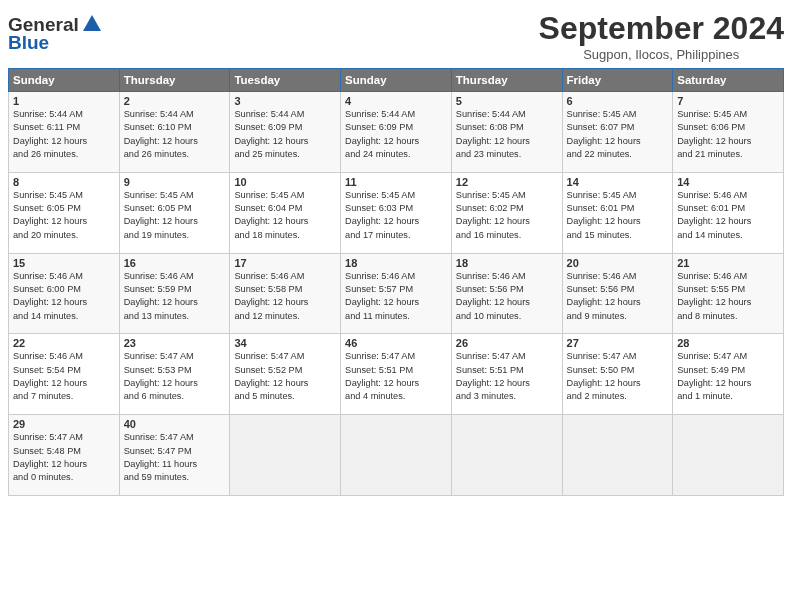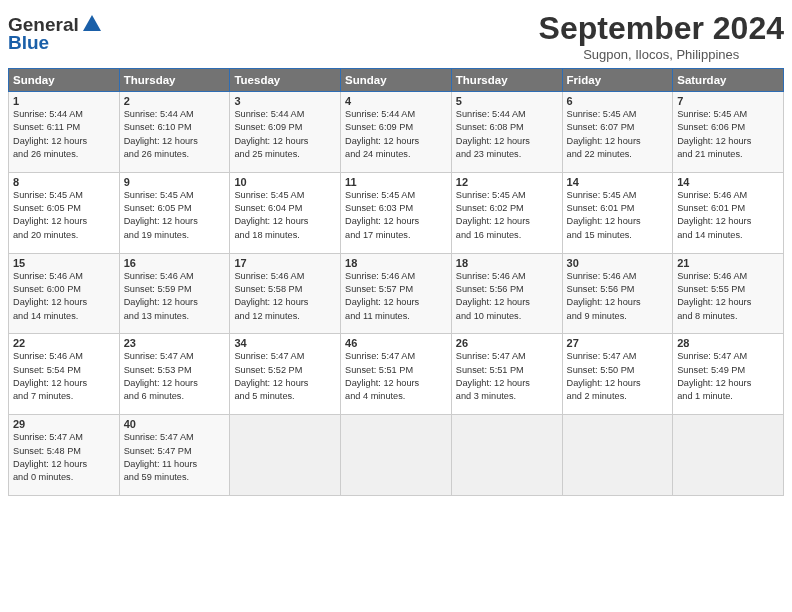--- a/index.html
+++ b/index.html
@@ -192,21 +192,21 @@
           </td>
           <td>
             <span class="day-num">18</span>
             <div class="cell-content">Sunrise: 5:46 AM<br>Sunset: 5:57 PM<br>Daylight: 12 hours<br>and 11 minutes.</div>
           </td>
           <td>
             <span class="day-num">18</span>
             <div class="cell-content">Sunrise: 5:46 AM<br>Sunset: 5:56 PM<br>Daylight: 12 hours<br>and 10 minutes.</div>
           </td>
           <td>
-            <span class="day-num">30</span>
+            <span class="day-num">20</span>
             <div class="cell-content">Sunrise: 5:46 AM<br>Sunset: 5:56 PM<br>Daylight: 12 hours<br>and 9 minutes.</div>
           </td>
           <td>
             <span class="day-num">21</span>
             <div class="cell-content">Sunrise: 5:46 AM<br>Sunset: 5:55 PM<br>Daylight: 12 hours<br>and 8 minutes.</div>
           </td>
         </tr>
         <tr>
           <td>
             <span class="day-num">22</span>

